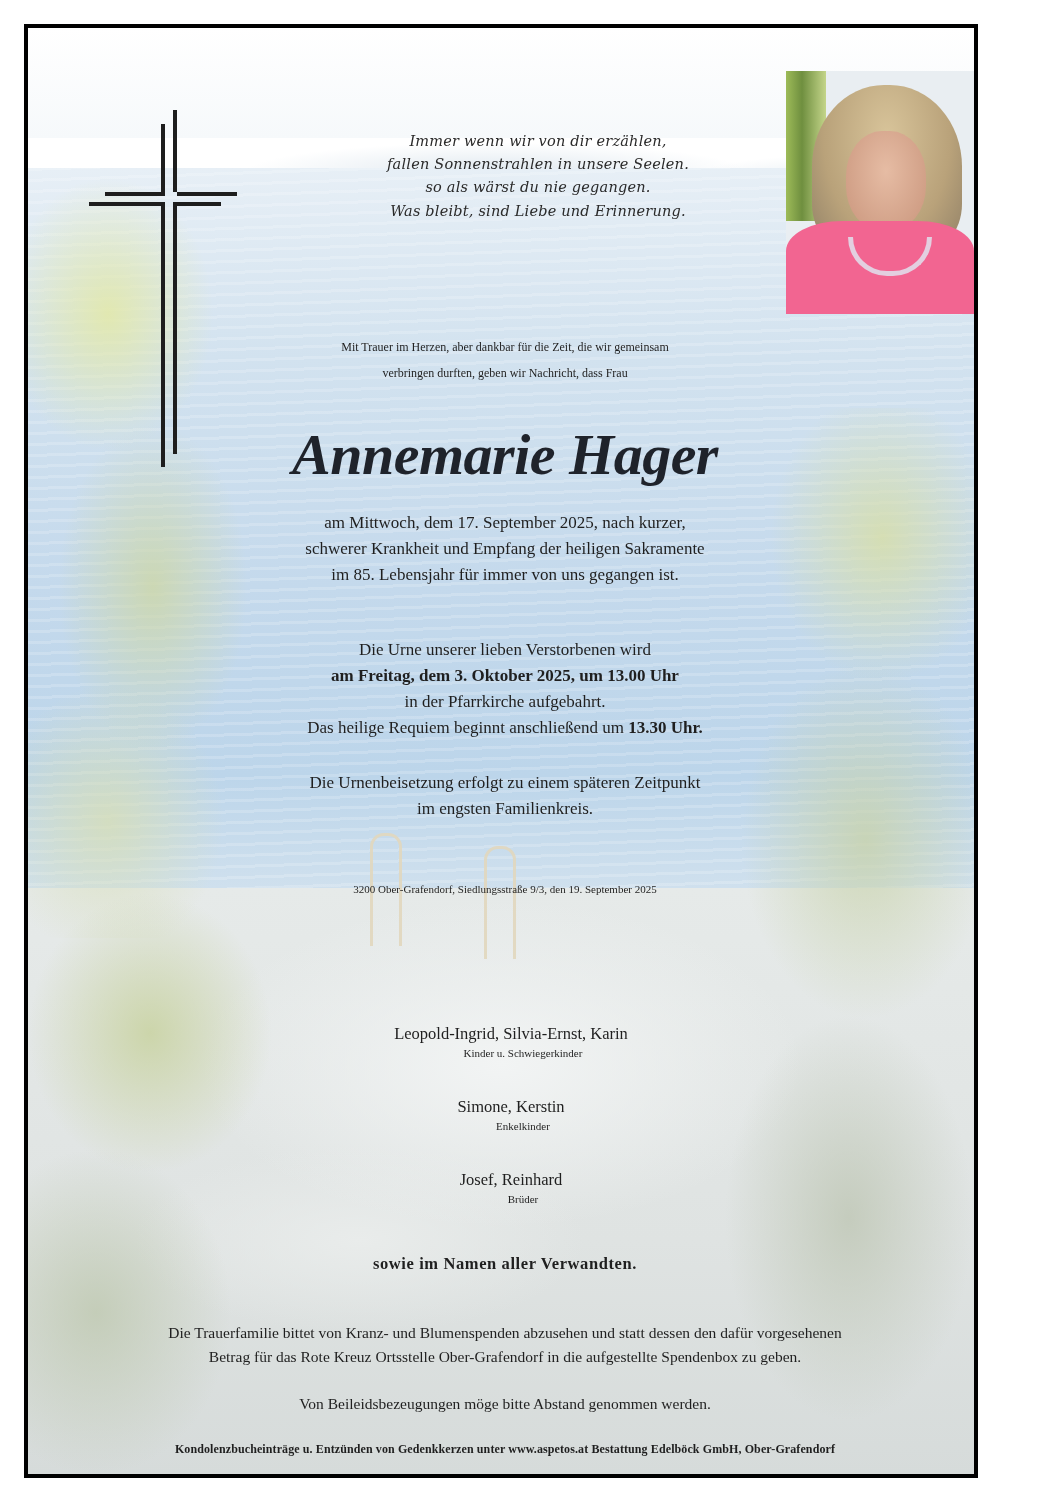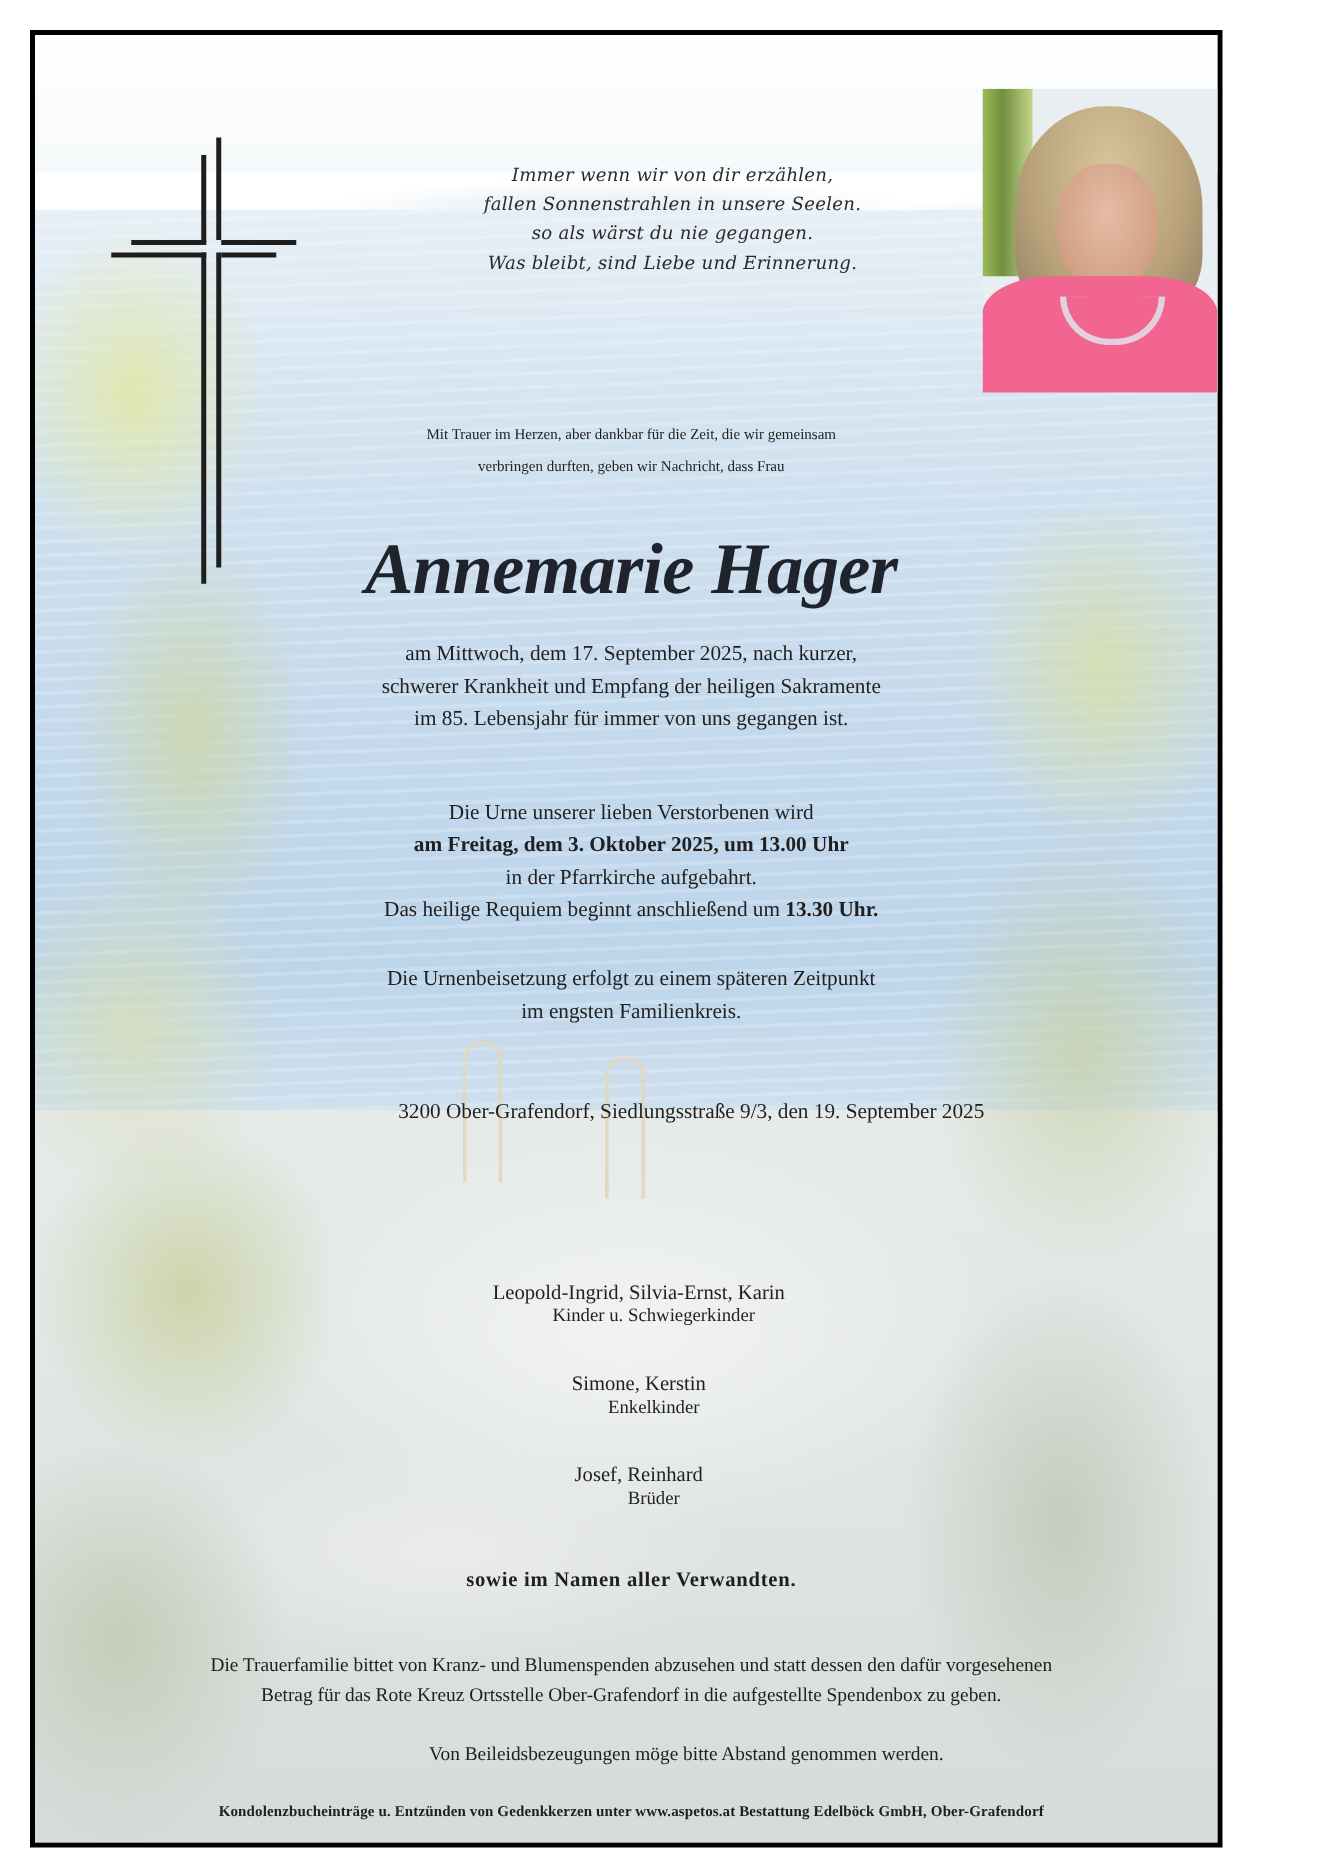--- a/index.html
+++ b/index.html
@@ -62,29 +62,29 @@
     border: 5px solid #e3cfe0; border-top: none; border-radius: 0 0 40px 40px; }
 
   .text { position: absolute; left: 0; width: 954px; text-align: center; }
   .poem { top: 102px; left: 310px; width: 400px; font-family: "DejaVu Serif", serif; font-style: italic;
     font-size: 14.5px; line-height: 23.2px; color: #2a2a2a; letter-spacing: 0.2px; }
   .intro { top: 306px; font-size: 12px; line-height: 26px; }
   .name { top: 392px; font-size: 58px; font-weight: bold; font-style: italic; line-height: 70px; color: #1f232b; letter-spacing: -0.5px; }
   .death { top: 482px; font-size: 17px; line-height: 26px; }
   .urn { top: 609px; font-size: 17px; line-height: 26px; }
   .burial { top: 742px; font-size: 17px; line-height: 26px; }
-  .place { top: 848px; font-size: 17px; line-height: 26px; padding-left: 48px; }
+  .place { top: 848px; font-size: 11px; line-height: 26px; }
   .thanks { top: 920px; font-size: 16.5px; font-weight: bold; letter-spacing: 0.6px; }
   .family { top: 995px; }
   .family .grp { margin-bottom: 34px; }
   .family .names { font-size: 16.5px; font-weight: normal; line-height: 22px; margin-left: 12px; }
-  .family .role { font-size: 15px; line-height: 17px; padding-left: 36px; }
+  .family .role { font-size: 11px; line-height: 17px; padding-left: 36px; }
   .all { top: 1226px; font-size: 16.5px; font-weight: bold; letter-spacing: 0.6px; }
   .donation { top: 1293px; font-size: 15.5px; line-height: 24px; left: 40px; width: 874px; }
-  .condolence { top: 1367px; font-size: 15.5px; margin-left: 44px; }
+  .condolence { top: 1367px; font-size: 15.5px; }
   .footer { top: 1414px; font-size: 12px; font-weight: bold; letter-spacing: 0.1px; }
   b { font-weight: bold; }
 </style>
 </head>
 <body>
 
 <div class="frame">
   <div class="bg">
     <div class="sky"></div>
     <div class="hills"></div>

